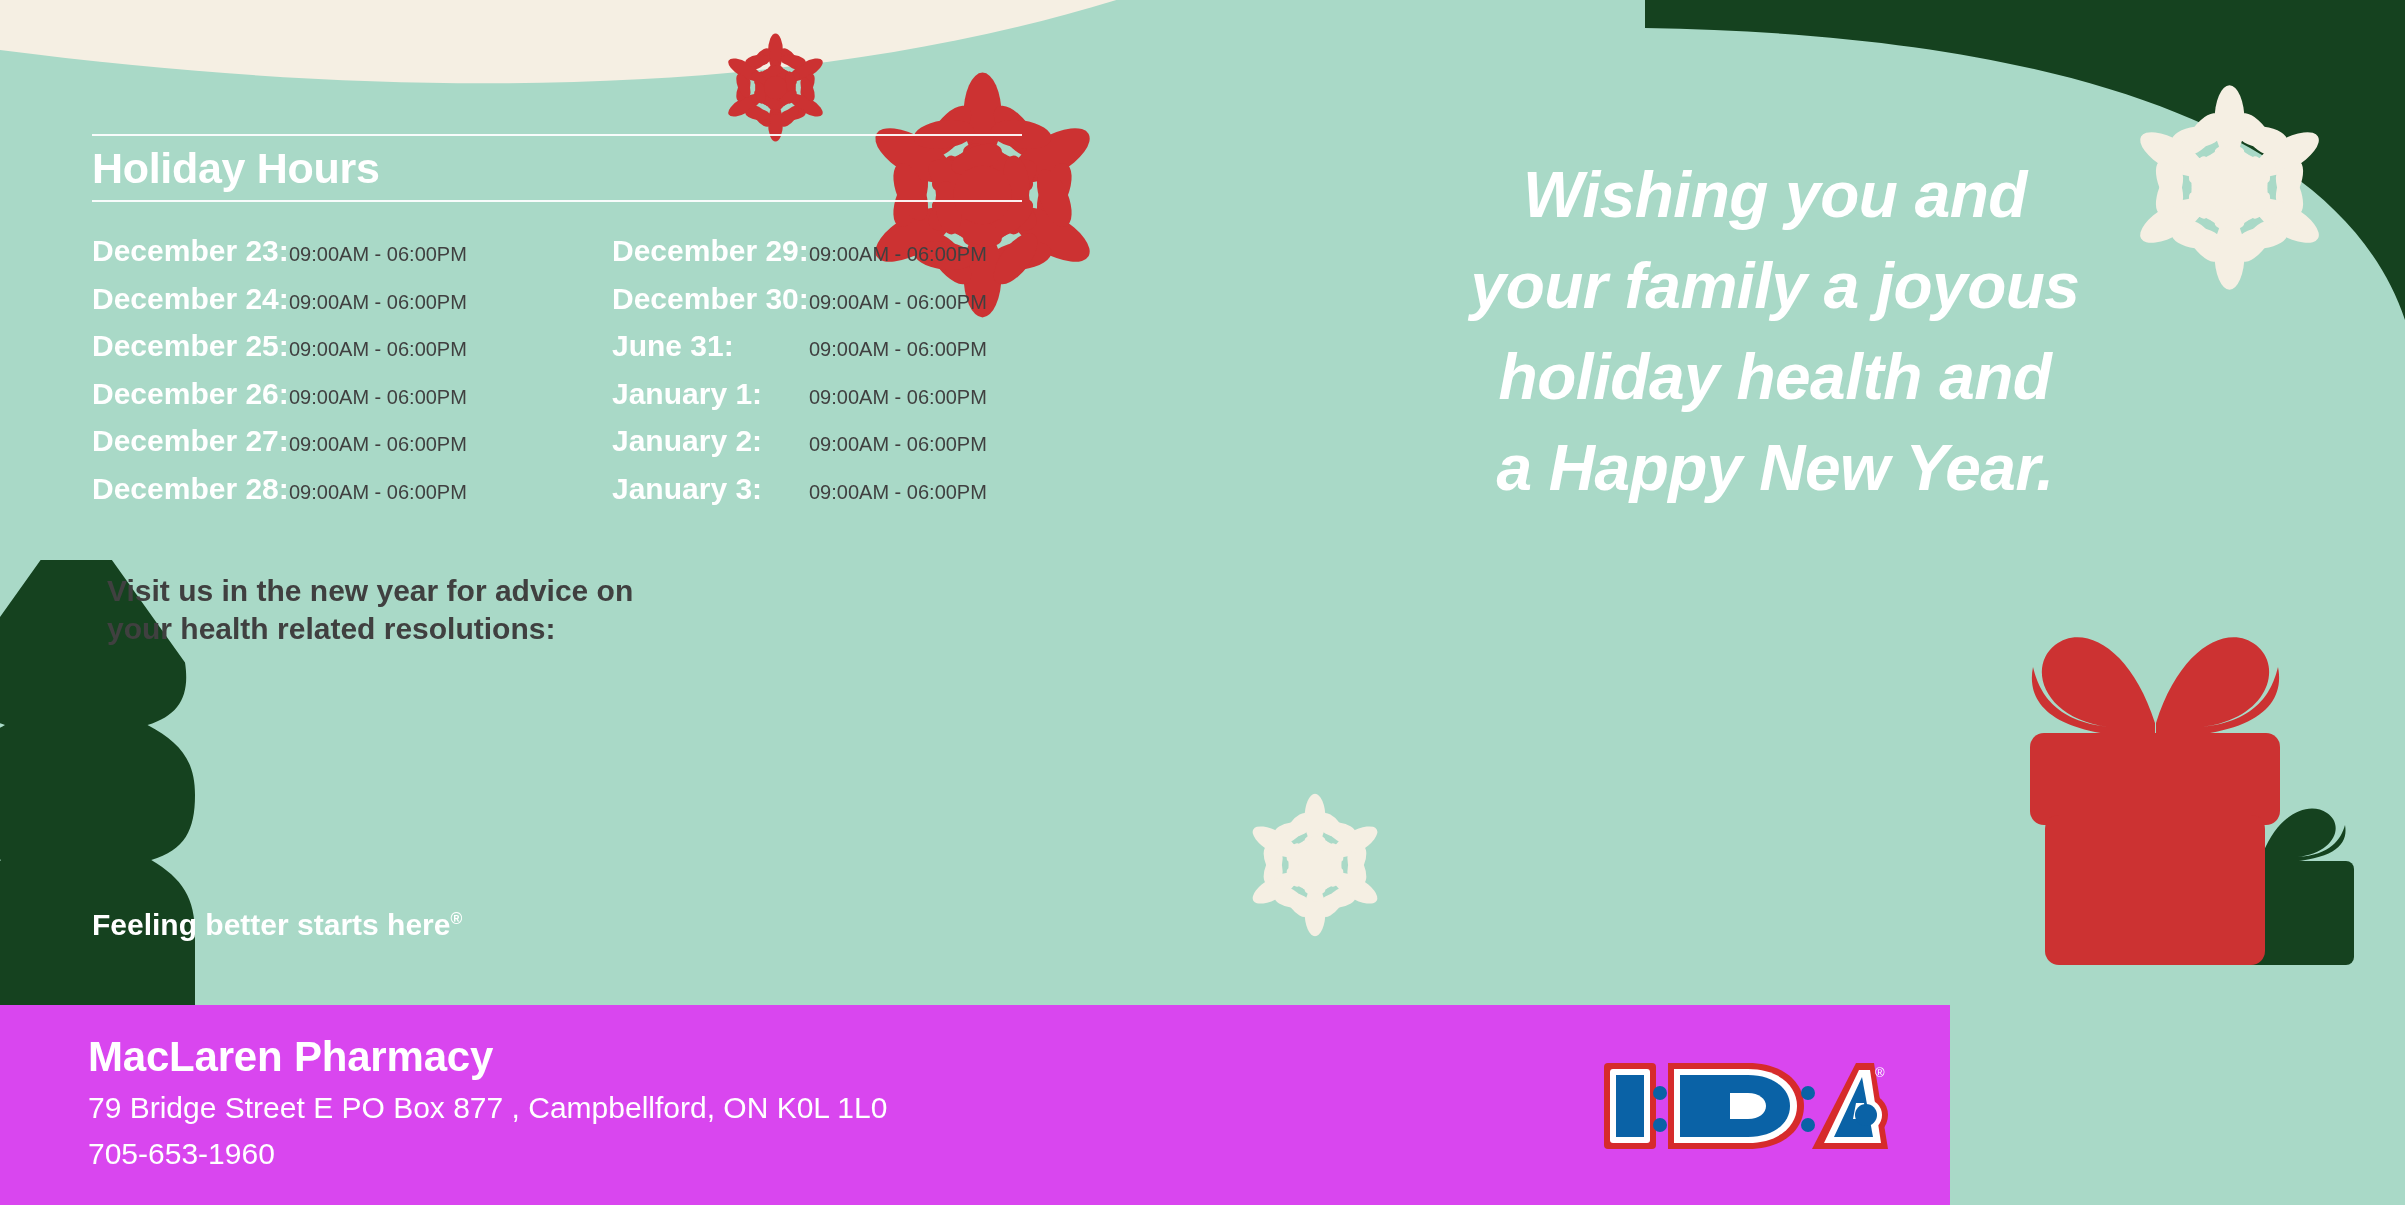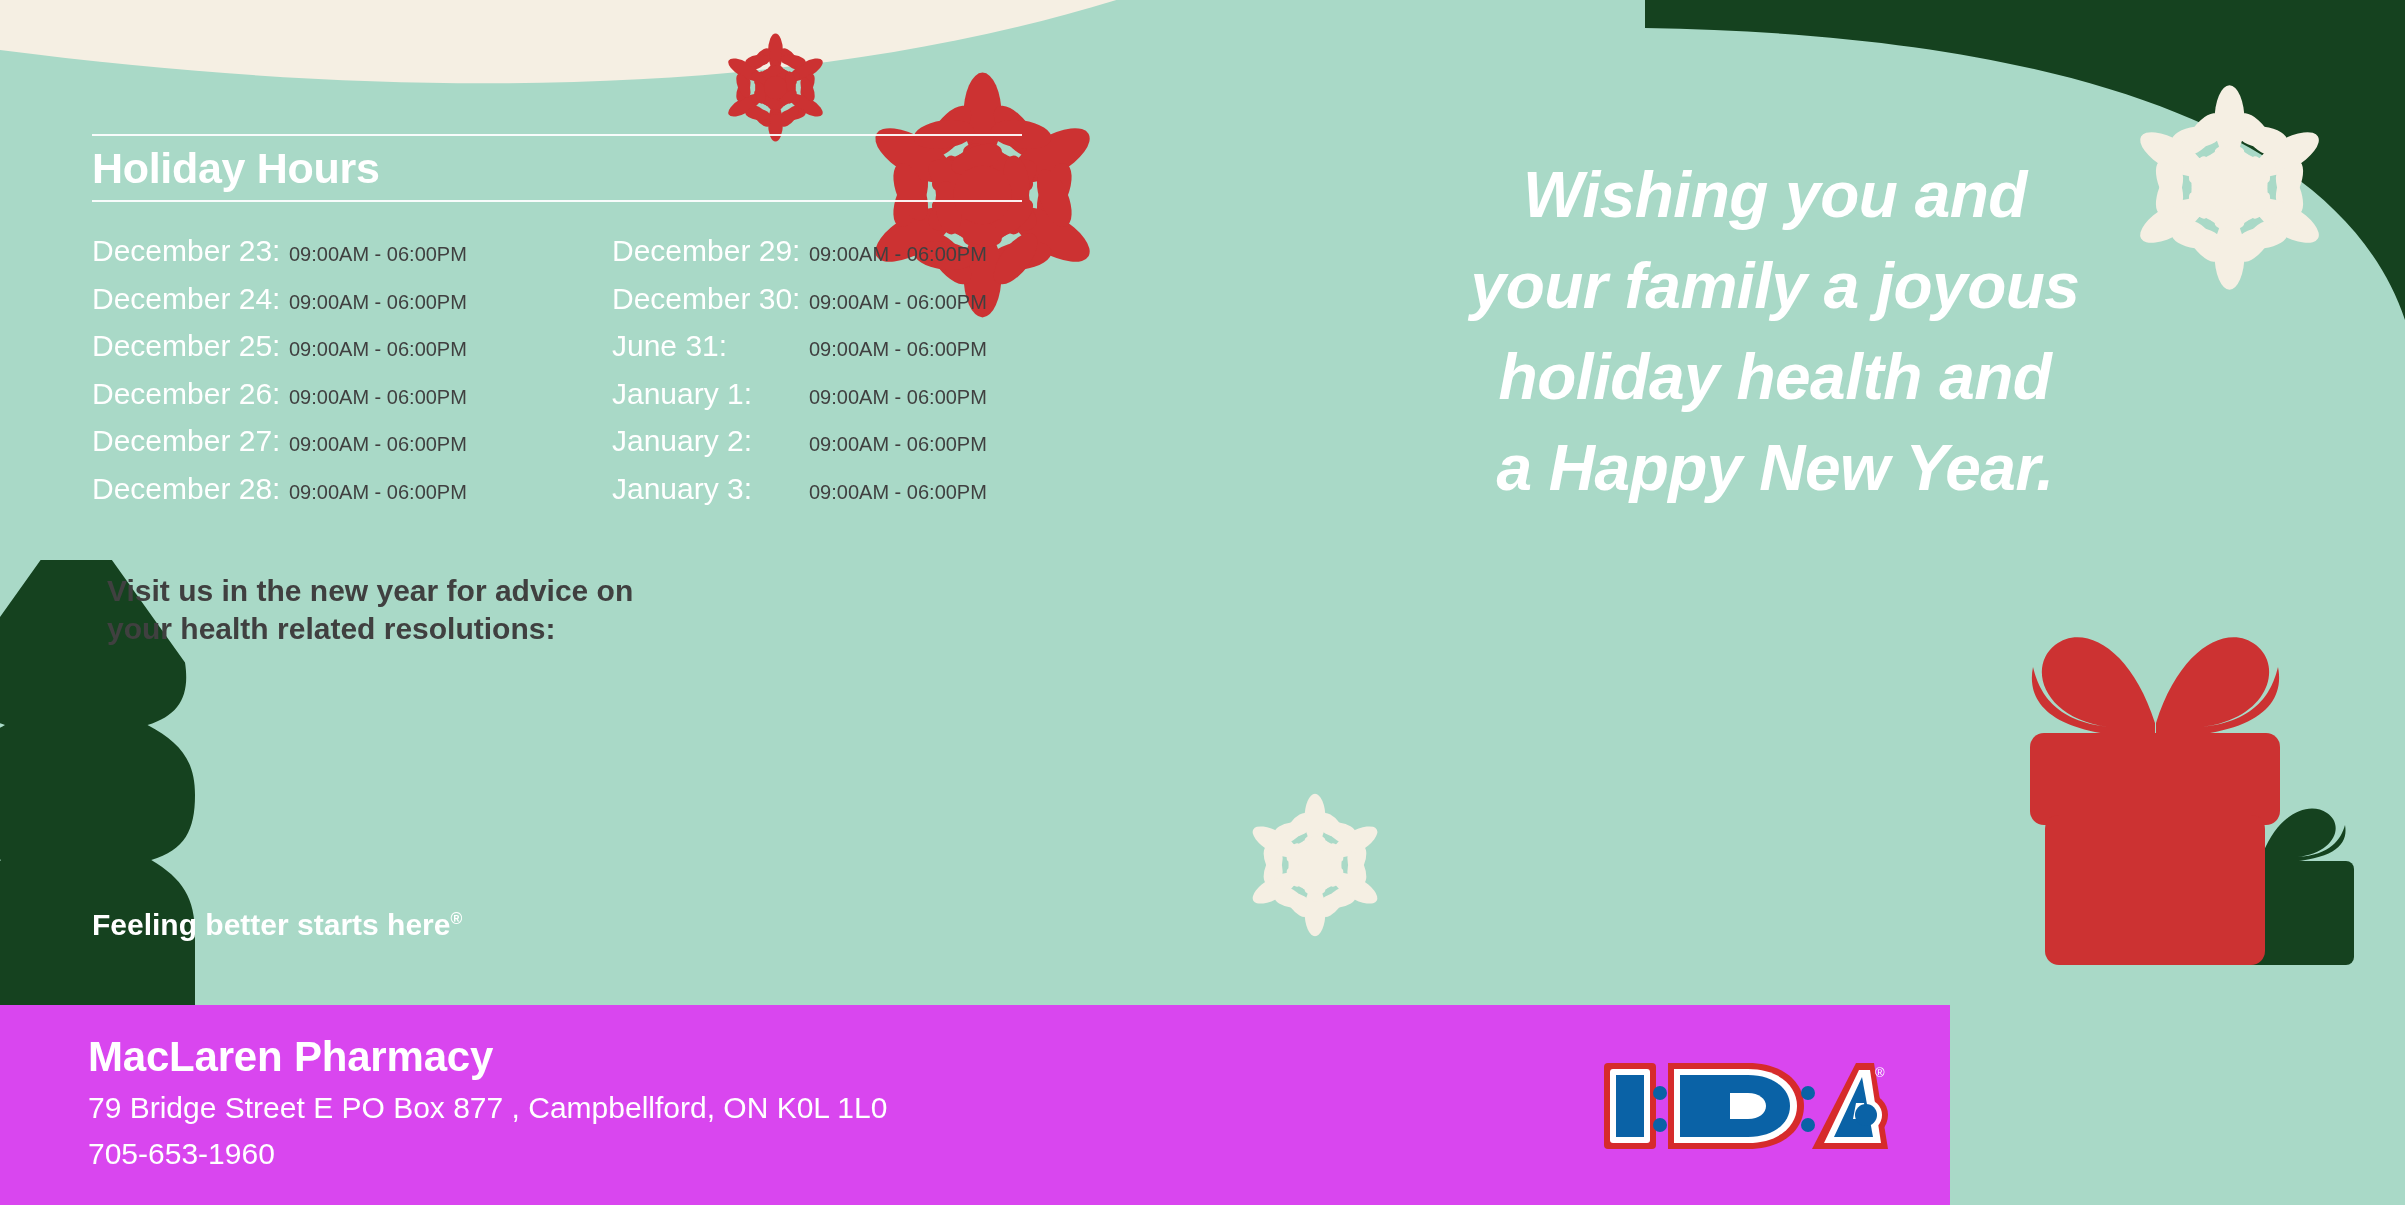--- a/index.html
+++ b/index.html
@@ -26,30 +26,30 @@
   #snowflake-cream-mid  { left:1240px; top:790px; width:150px; height:150px; }
 
   #gift-green { left:2150px; top:795px; width:225px; height:170px; }
   #gift-red   { left:2005px; top:615px; width:300px; height:350px; }
 
   
   #hours-block { position:absolute; left:92px; top:134px; width:1030px; }
   .rule { height:2px; background:#FFFFFF; opacity:.92; width:930px; }
   #hours-title {
     font-size:43px; font-weight:bold; color:#FFFFFF;
-    letter-spacing:-.3px; padding:2px 0 9px 0; line-height:1.05;margin-top:8px;
+    letter-spacing:-.3px; padding:10px 0 9px 0; line-height:1.05;
   }
   #hours-grid {
     display:grid; grid-template-columns:520px 520px;
     margin-top:32px;
   }
   .hours-row { display:flex; align-items:baseline; height:47.5px; }
   .hours-day {
     font-size:30px; color:#FFFFFF; width:197px;
-    white-space:nowrap; font-weight:400;
+    white-space:nowrap; font-weight:700;
   }
   .hours-time {
     font-size:20px; color:#404040; white-space:nowrap; font-weight:400;
   }
 
   
   #promo {
     position:absolute; left:92px; top:572px; width:760px;
     font-size:30px; font-weight:bold; color:#404040; line-height:1.28;margin-left:15px;
   }

